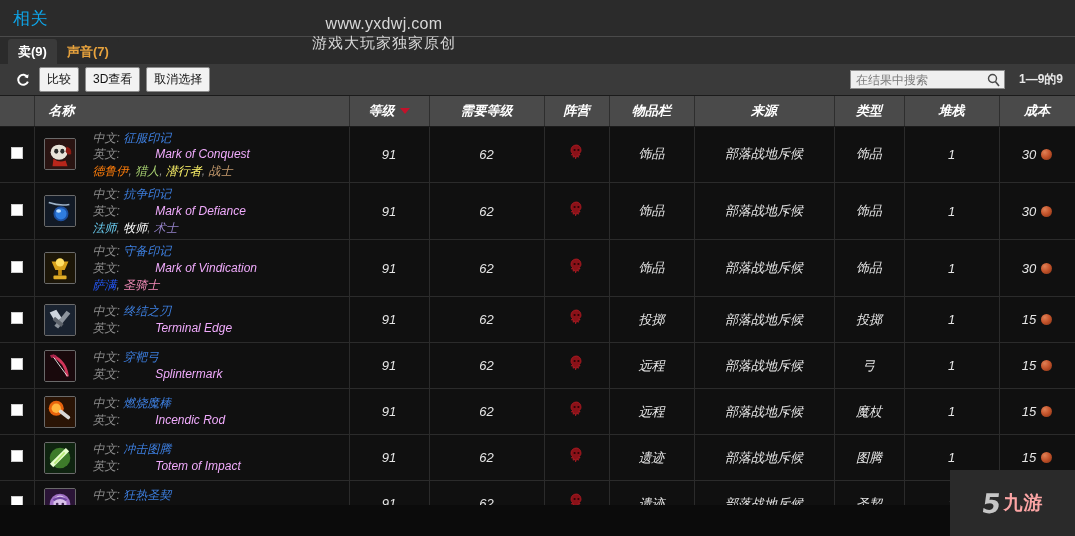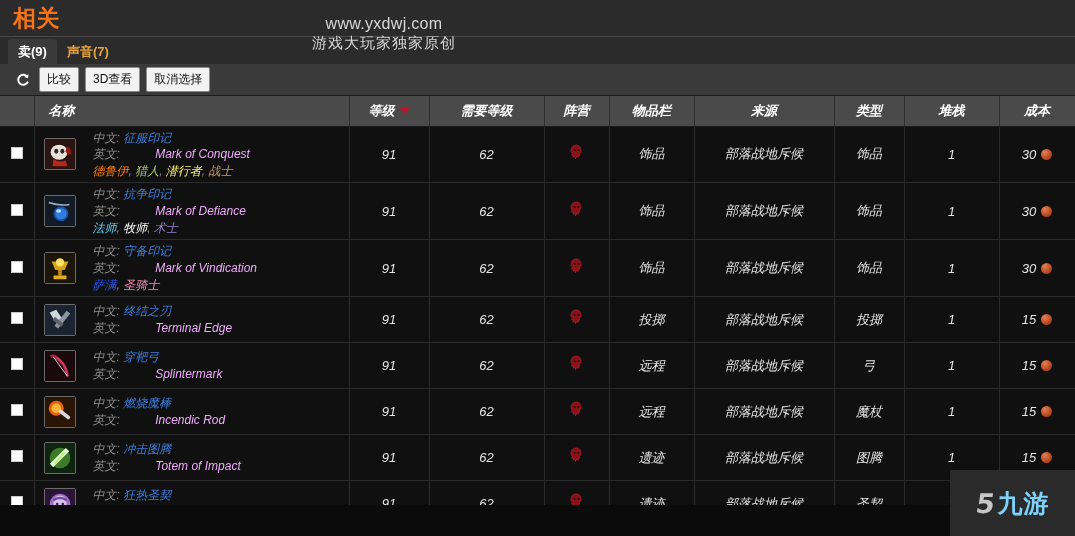--- a/index.html
+++ b/index.html
@@ -13,21 +13,21 @@
 
   
   .page-head {
     height: 37px;
     background: #2b2b2b;
     border-bottom: 1px solid #4a4a4a;
     display: flex; align-items: center;
     padding-left: 13px;
   }
   .page-head .title {
-    color: #f97316; font-size: 23px; font-weight: bold; letter-spacing: .5px;
+    color: #0ea5e9; font-size: 17px; font-weight: normal; letter-spacing: .5px;
   }
 
   
   .watermark-top {
     position: absolute; left: 312px; top: 14px;
     text-align: center; pointer-events: none;
     color: #d8d8d8; line-height: 1.25; z-index: 6;
   }
   .watermark-top .wm-url { font-size: 16px; letter-spacing: .3px; font-weight: 500; }
   .watermark-top .wm-cn  { font-size: 15px; letter-spacing: 1px; }
@@ -153,21 +153,21 @@
     width: 125px; height: 66px;
     background: #2a2a2a;
     display: flex; align-items: center; justify-content: center;
     gap: 3px; z-index: 8;
   }
   .wm-jiuyou .jy-mark {
     font-size: 27px; font-weight: bold; color: #c6c6c6;
     font-family: "DejaVu Sans", sans-serif; transform: skewX(-8deg);
   }
   .wm-jiuyou .jy-text {
-    font-size: 25px; font-weight: bold; color: #7dd3fc; letter-spacing: 1px;
+    font-size: 19px; font-weight: bold; color: #fca5a5; letter-spacing: 1px;
   }
 
   .tablewrap { position: relative; overflow: hidden; height: 409px; }
 </style>
 </head>
 <body>
 
 <div id="app">
 
   <div class="page-head">
@@ -188,20 +188,32 @@
     <span class="refresh-icon">
       <svg width="17" height="17" viewBox="0 0 17 17">
         <path d="M12.5 6.2 A5 5 0 1 0 12.9 10.6" fill="none" stroke="#ffffff" stroke-width="2"></path>
         <path d="M13.6 3.2 L13.0 7.3 L9.2 6.0 Z" fill="#ffffff"></path>
       </svg>
     </span>
     <div class="btn">比较</div>
     <div class="btn">3D查看</div>
     <div class="btn">取消选择</div>
 
+    <div class="toolbar-right">
+      <div class="search-wrap">
+        <input type="text" placeholder="在结果中搜索" style="">
+        <span class="search-ico">
+          <svg width="13" height="14" viewBox="0 0 13 14">
+            <circle cx="5.5" cy="5.5" r="4" fill="none" stroke="#4a4a4a" stroke-width="1.4"></circle>
+            <line x1="8.4" y1="8.6" x2="12" y2="13" stroke="#4a4a4a" stroke-width="1.6"></line>
+          </svg>
+        </span>
+      </div>
+      <span class="result-count">1—9的9</span>
+    </div>
   </div>
 
   <div class="tablewrap">
     <table class="grid">
       <colgroup>
         <col style="width:34px">
           <col style="width:315px">
           <col style="width:80px">
         <col style="width:115px">
           <col style="width:65px">

